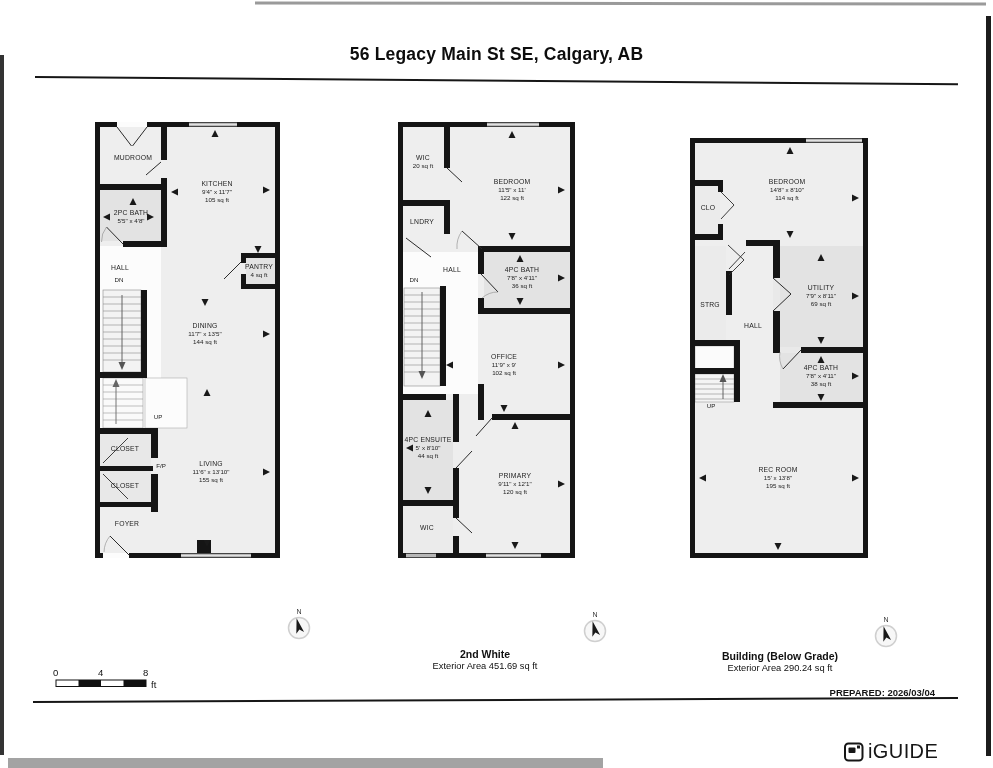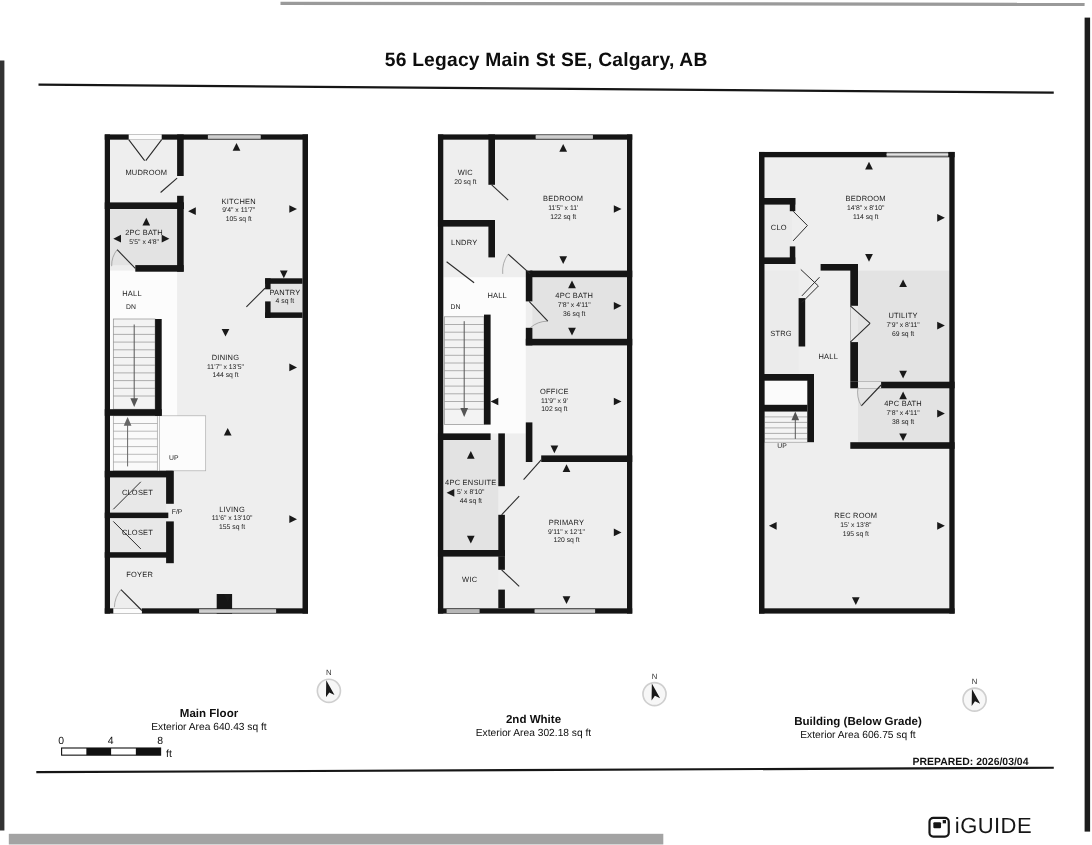--- a/index.html
+++ b/index.html
@@ -400,31 +400,27 @@
     <text x="15" y="8" font-size="7" fill="#333" text-anchor="middle">N</text>
     <circle cx="15" cy="22" r="10.5" fill="#f7f7f7" stroke="#cfcfcf" stroke-width="1.5"></circle>
     <polygon points="15,12 19,27 15,23.5 11,27" fill="#191919" transform="rotate(-14 15 22)"></polygon>
   </svg>
   <svg class="compass" style="left:871px;top:614px;" width="30" height="36" viewBox="0 0 30 36">
     <text x="15" y="8" font-size="7" fill="#333" text-anchor="middle">N</text>
     <circle cx="15" cy="22" r="10.5" fill="#f7f7f7" stroke="#cfcfcf" stroke-width="1.5"></circle>
     <polygon points="15,12 19,27 15,23.5 11,27" fill="#191919" transform="rotate(-14 15 22)"></polygon>
   </svg>
 
-  <div class="ftitle" style="left:95px;top:643px;width:190px;">
-    <div class="fn">Main Floor</div>
-    <div class="fa">Exterior Area 640.43 sq ft</div>
-  </div>
   <div class="ftitle" style="left:390px;top:648px;width:190px;">
     <div class="fn">2nd White</div>
-    <div class="fa">Exterior Area 302.18 sq ft</div>
+    <div class="fa">Exterior Area 451.69 sq ft</div>
   </div>
   <div class="ftitle" style="left:685px;top:650px;width:190px;">
     <div class="fn">Building (Below Grade)</div>
-    <div class="fa">Exterior Area 606.75 sq ft</div>
+    <div class="fa">Exterior Area 290.24 sq ft</div>
   </div>
 
   <svg class="scalebar" width="140" height="28" viewBox="0 0 140 28">
     <text x="5" y="10" font-size="9.5" fill="#111">0</text>
     <text x="50" y="10" font-size="9.5" fill="#111">4</text>
     <text x="95" y="10" font-size="9.5" fill="#111">8</text>
     <rect x="8" y="14" width="90" height="6.5" fill="#ffffff" stroke="#111" stroke-width="1"></rect>
     <rect x="30.5" y="14" width="22.5" height="6.5" fill="#111"></rect>
     <rect x="75.5" y="14" width="22.5" height="6.5" fill="#111"></rect>
     <text x="103" y="22" font-size="9.5" fill="#111">ft</text>

